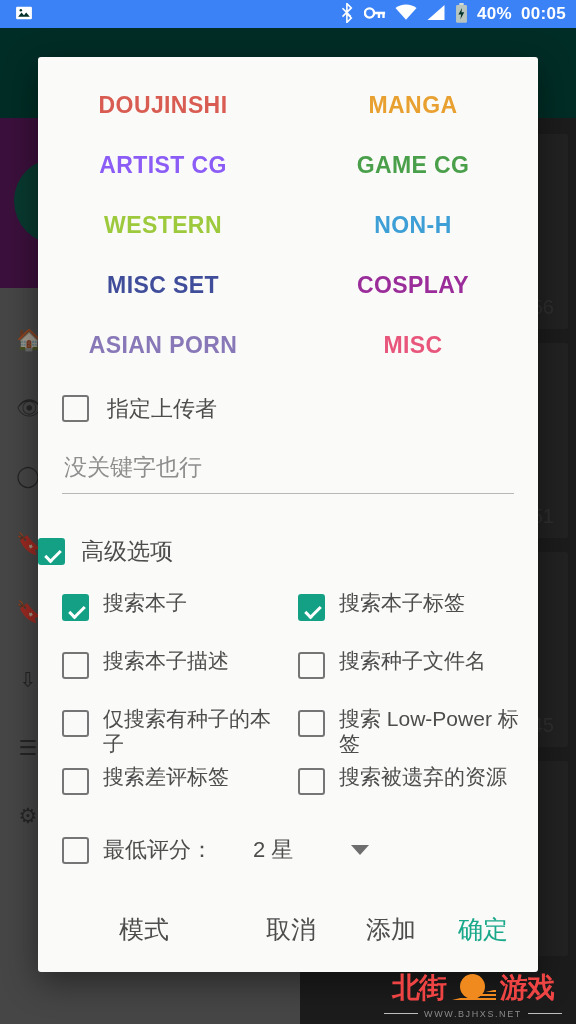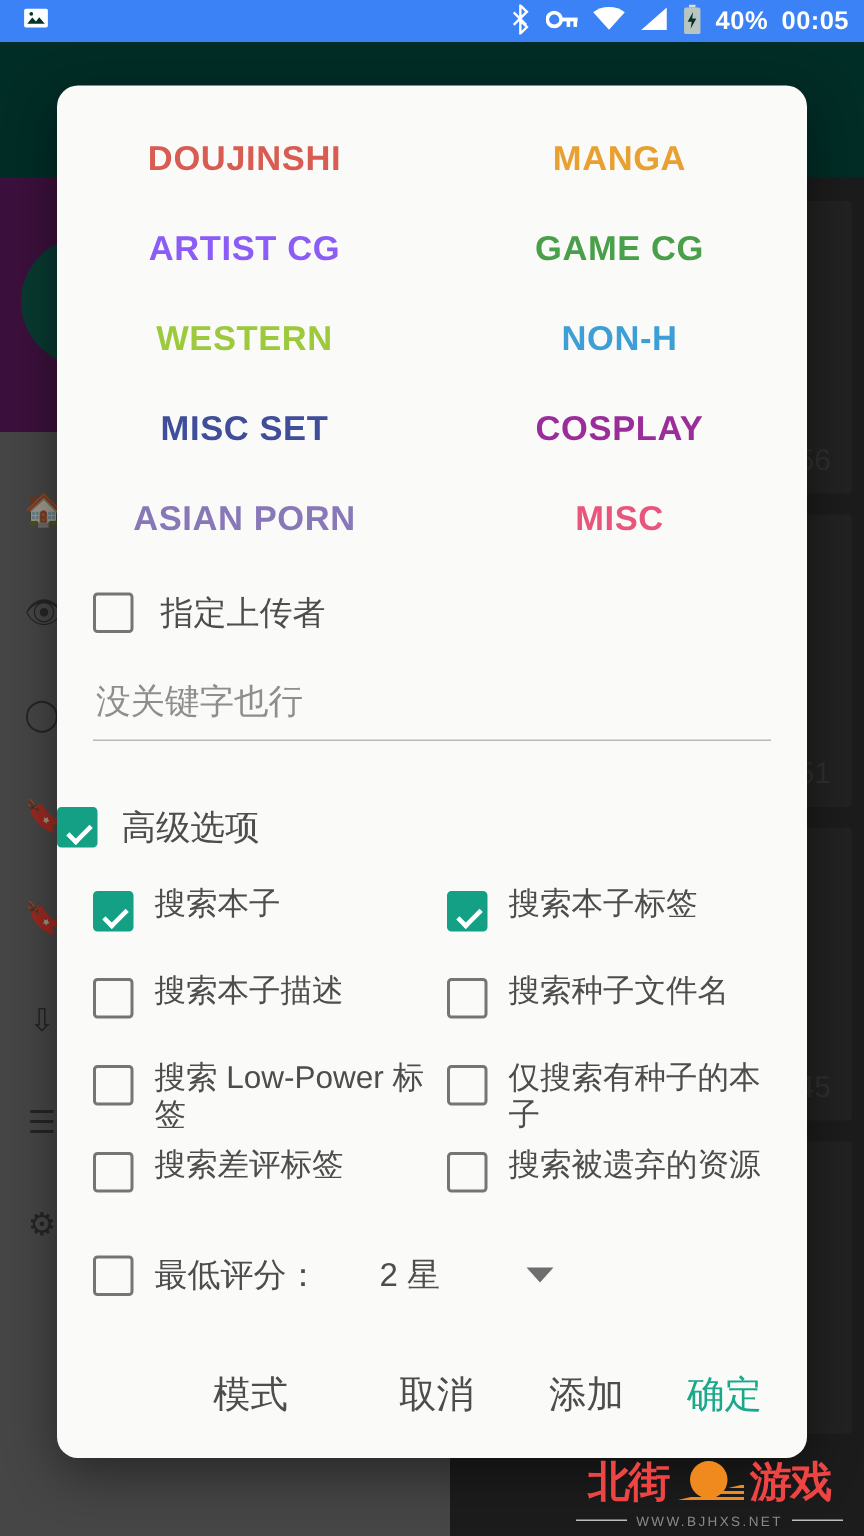--- a/index.html
+++ b/index.html
@@ -72,21 +72,21 @@
     position: absolute; inset: 0;
     background: rgba(0,0,0,0.36);
   }
 
   
   #dialog {
     position: absolute;
     left: 38px; top: 57px;
     width: 500px; height: 915px;
     background: #fafaf8;
-    border-radius: 14px;
+    border-radius: 3px;
     box-shadow: 0 10px 34px rgba(0,0,0,0.45);
     display: flex; flex-direction: column;
     overflow: hidden;
   }
 
   #dialog-scroll {
     flex: 1 1 auto;
     overflow: hidden;
     padding: 0;
   }
@@ -193,21 +193,21 @@
     border-left: 9px solid transparent;
     border-right: 9px solid transparent;
     border-top: 10px solid #6d6d6d;
   }
 
   
   #dialog-actions {
     flex: none;
     height: 86px;
     display: flex; align-items: center;
-    padding: 0 26px 0 100px;
+    padding: 0 26px 0 77px;
   }
   .act {
     font-size: 25px; color: #4d4d4d;
     background: none; border: none;
     font-family: "Liberation Sans", "DejaVu Sans", sans-serif;
     cursor: pointer;
     padding: 6px 4px;
   }
   #act-mode { margin-right: auto; }
   #act-cancel { margin-right: 42px; }
@@ -395,25 +395,25 @@
       <div class="opt">
         <span class="cb"></span>
         <span class="cb-label">搜索本子描述</span>
       </div>
       <div class="opt">
         <span class="cb"></span>
         <span class="cb-label">搜索种子文件名</span>
       </div>
       <div class="opt">
         <span class="cb"></span>
+        <span class="cb-label">仅搜索有种子的本子</span>
+      </div>
+      <div class="opt">
+        <span class="cb"></span>
         <span class="cb-label">搜索 Low-Power 标签</span>
-      </div>
-      <div class="opt">
-        <span class="cb"></span>
-        <span class="cb-label">仅搜索有种子的本子</span>
       </div>
       <div class="opt">
         <span class="cb"></span>
         <span class="cb-label">搜索差评标签</span>
       </div>
       <div class="opt">
         <span class="cb"></span>
         <span class="cb-label">搜索被遗弃的资源</span>
       </div>
     </div>

